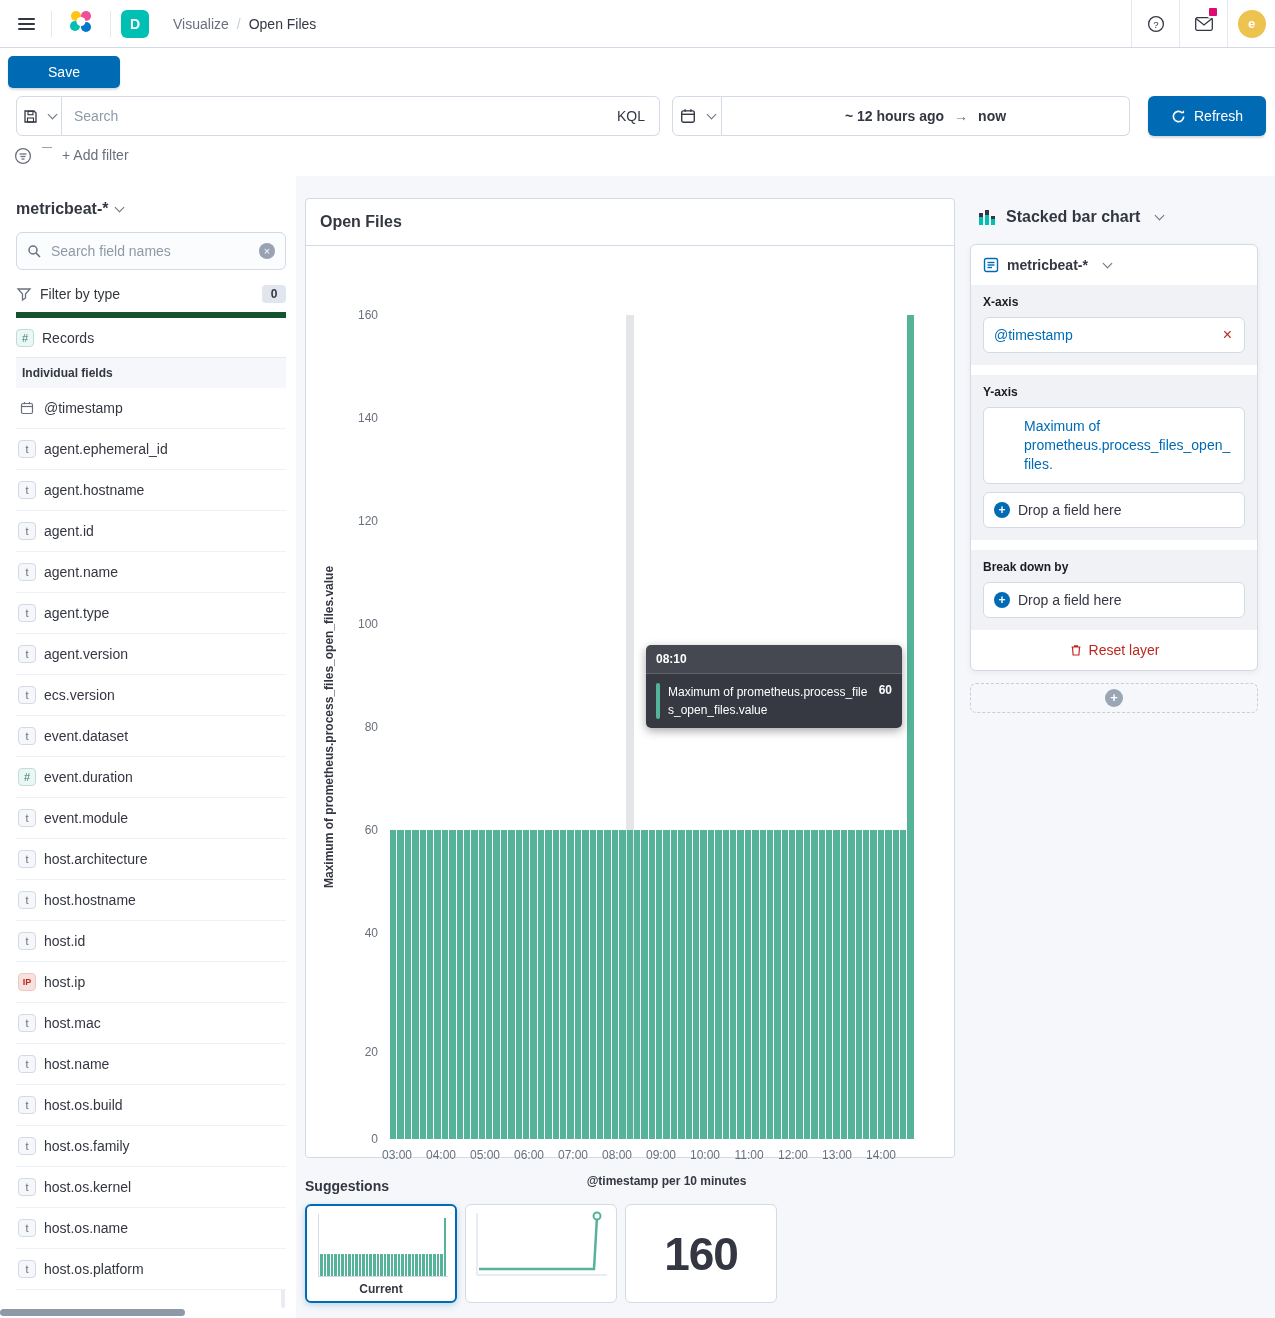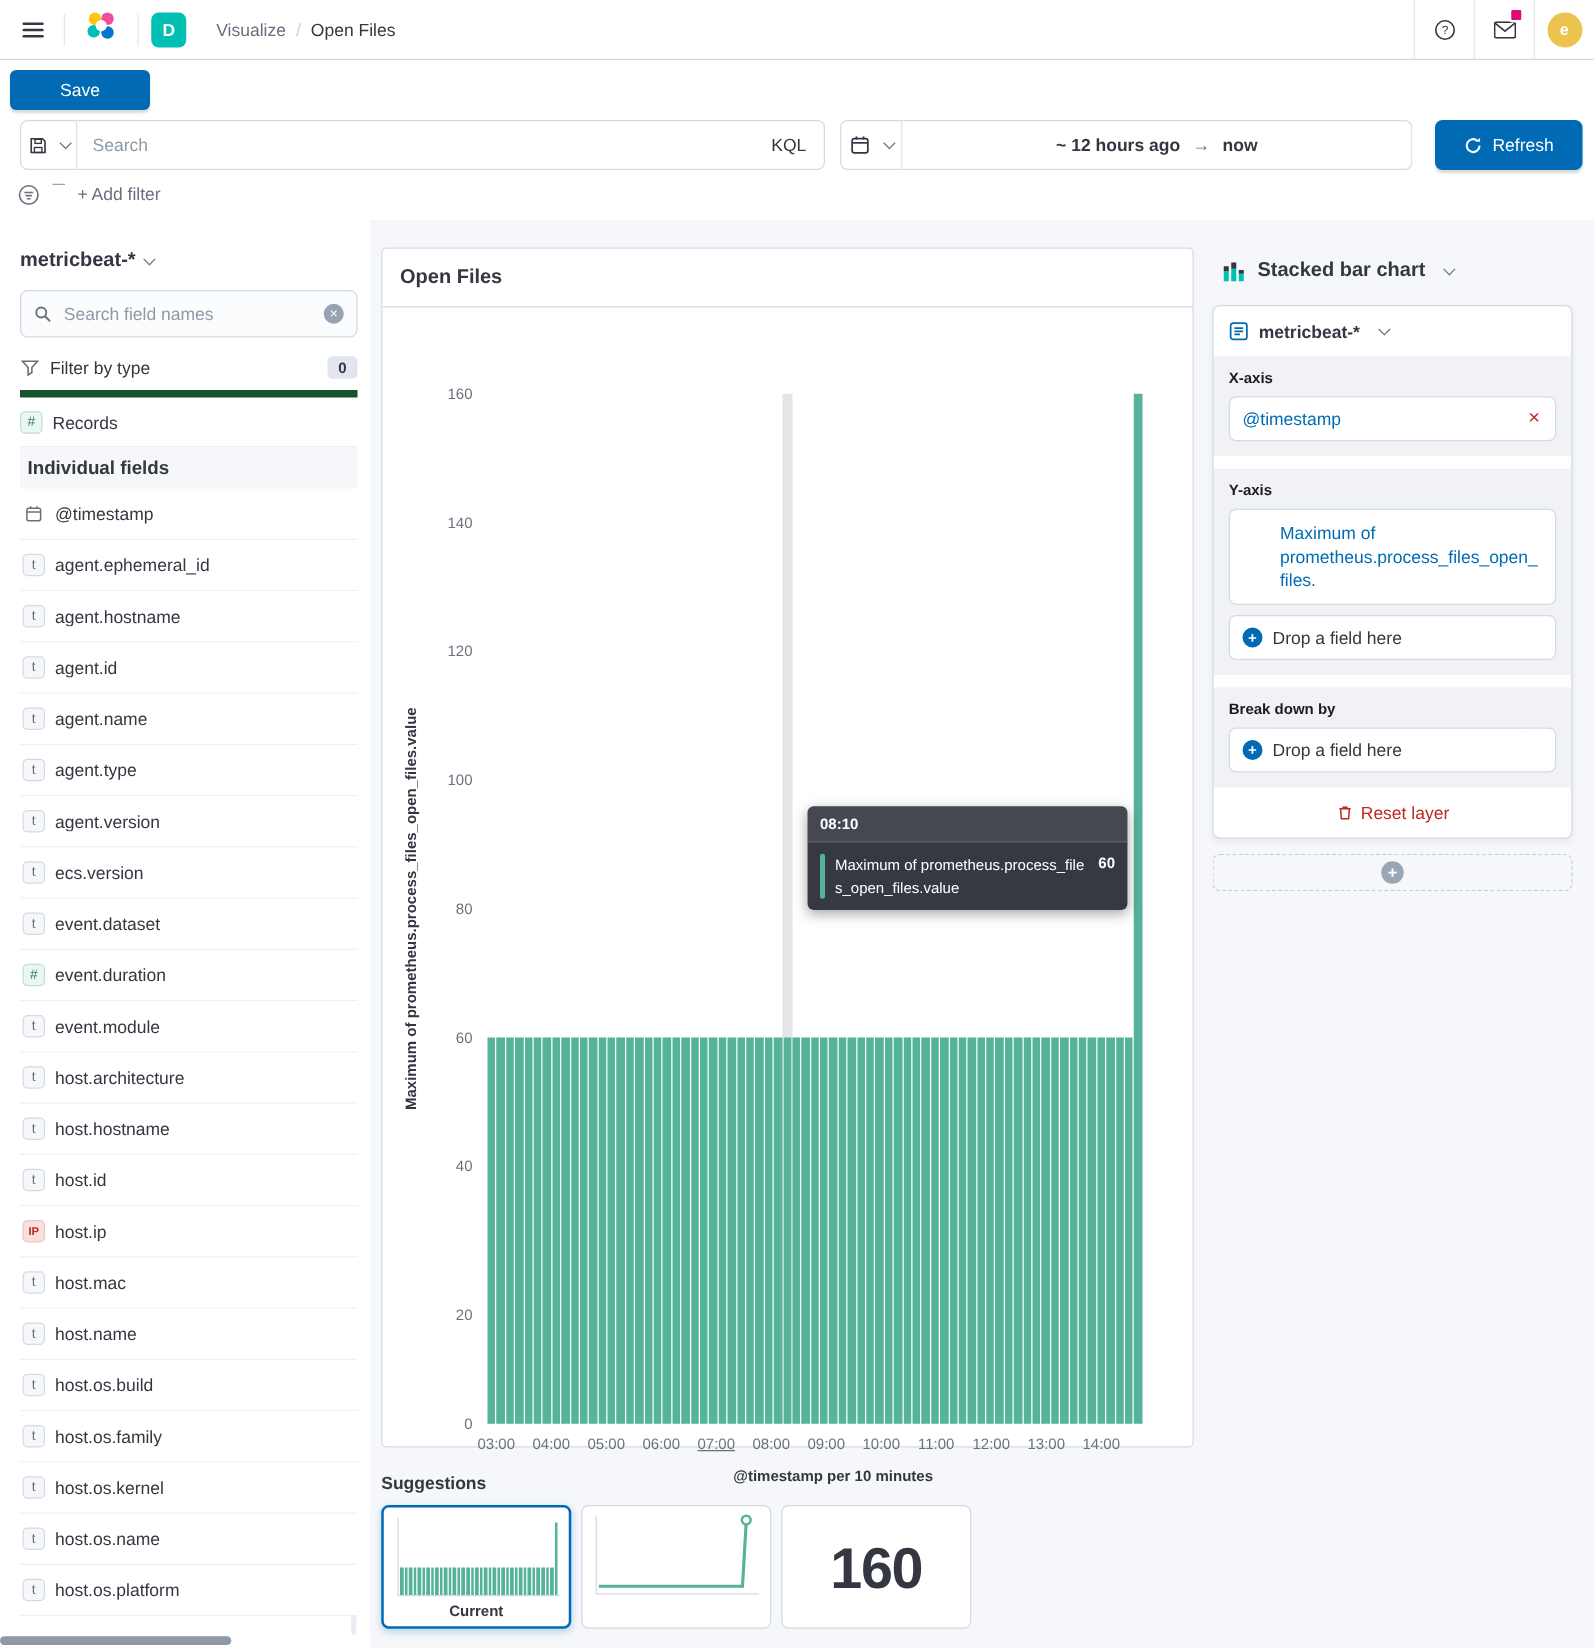--- a/index.html
+++ b/index.html
@@ -66,21 +66,21 @@
   .sb-search input { flex:1; border:none; outline:none; background:transparent; font-size:14px; color:#a16207; min-width:0; }
   .sb-search input::placeholder { color:#8E9AA8; }
   .clear-btn { width:16px; height:16px; border-radius:50%; background:#98A2B3; color:#fff; font-size:11px;
     line-height:15px; text-align:center; border:none; padding:0; cursor:pointer; flex:none; }
   .sb-filter { display:flex; align-items:center; gap:8px; height:42px; border-bottom:6px solid #14532d;
     font-size:14px; margin-top:6px; cursor:pointer; }
   .count-badge { margin-left:auto; background:#E0E5EE; color:#343741; border-radius:4px; min-width:24px;
     height:18px; font-size:12px; font-weight:600; display:flex; align-items:center; justify-content:center; padding:0 5px; }
   .sb-records { display:flex; align-items:center; gap:8px; height:40px; border-bottom:1px solid #E6EBF2;
     font-size:14px; cursor:pointer; }
-  .sb-section { background:#F5F7FA; font-size:15px; font-weight:700; padding:8px 6px; }
+  .sb-section { background:#F5F7FA; font-size:12px; font-weight:700; padding:8px 6px; }
   .field-row { display:flex; align-items:center; gap:8px; height:41px; border-bottom:1px solid #EDF0F6;
     font-size:14px; padding:0 2px; cursor:grab; background:#fff; }
   .field-label { white-space:nowrap; overflow:hidden; text-overflow:ellipsis; }
   .tok { width:18px; height:18px; border-radius:4px; display:flex; align-items:center; justify-content:center;
     font-size:11px; flex:none; }
   .tok-t  { background:#F5F7FA; border:1px solid #D3DAE6; color:#69707D; }
   .tok-num{ background:#EBF7F4; border:1px solid #BCDFD6; color:#357E6F; }
   .tok-ip { background:#F6E1DE; border:1px solid #EFC6C0; color:#BD271E; font-size:9px; font-weight:700; }
   .tok-date { background:none; border:none; }
   .chev { width:7px; height:7px; border-right:1.6px solid #69707D; border-bottom:1.6px solid #69707D;
@@ -478,21 +478,21 @@
           <span class="tt-label">Maximum of prometheus.process_files_open_files.value</span>
           <span class="tt-value">60</span>
         </div>
       </div>
     </div>
     <div class="xticks">
         <span class="xtick" style="left: 13px;">03:00</span>
         <span class="xtick" style="left: 57px;">04:00</span>
         <span class="xtick" style="left: 101px;">05:00</span>
         <span class="xtick" style="left: 145px;">06:00</span>
-        <span class="xtick" style="left: 189px; text-decoration: underline;">07:00</span>
+        <span class="xtick" style="left: 189px;">07:00</span>
         <span class="xtick" style="left: 233px;">08:00</span>
         <span class="xtick" style="left: 277px;">09:00</span>
         <span class="xtick" style="left: 321px;">10:00</span>
         <span class="xtick" style="left: 365px;">11:00</span>
         <span class="xtick" style="left: 409px;">12:00</span>
         <span class="xtick" style="left: 453px;">13:00</span>
         <span class="xtick" style="left: 497px;">14:00</span>
       </div>
     <div class="xtitle">@timestamp per 10 minutes</div>
   </div>

